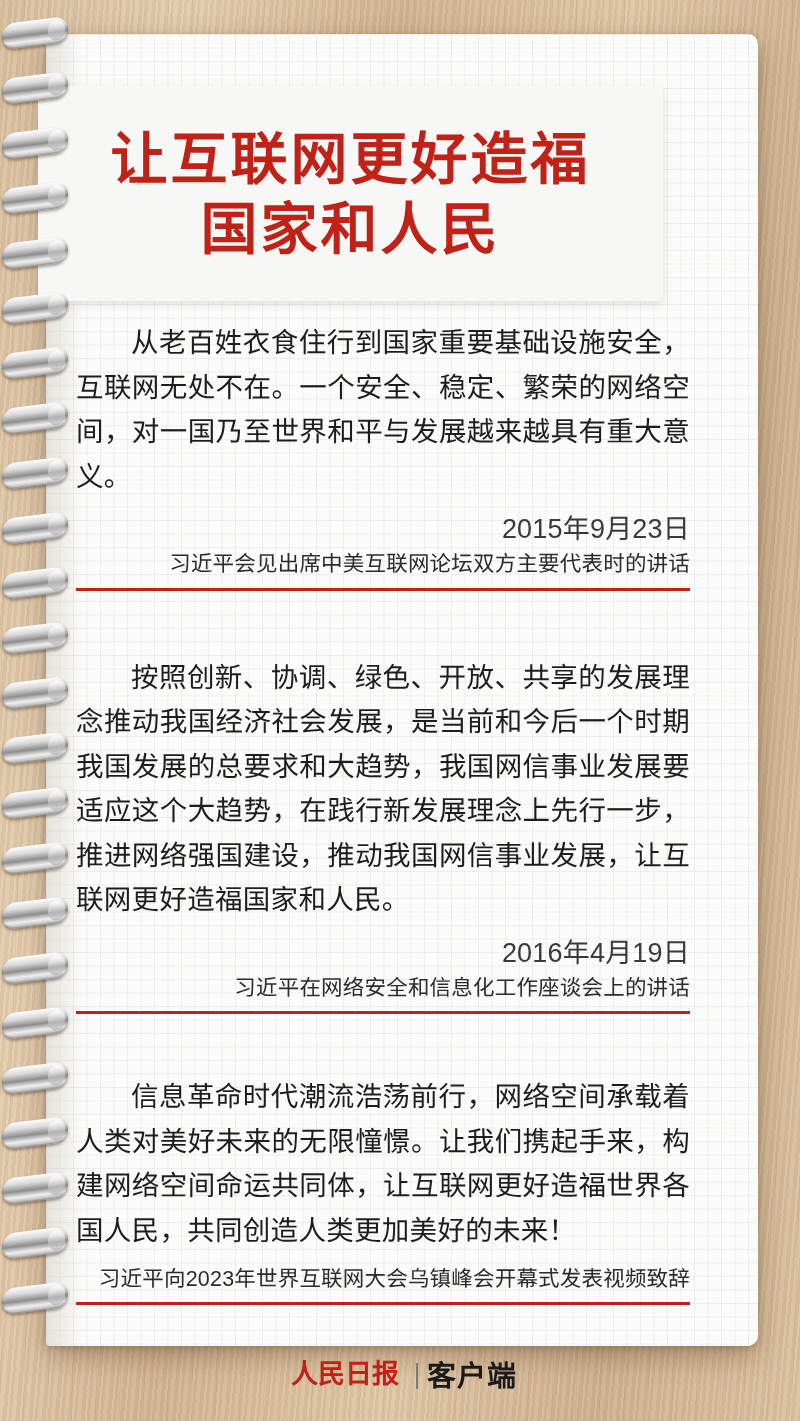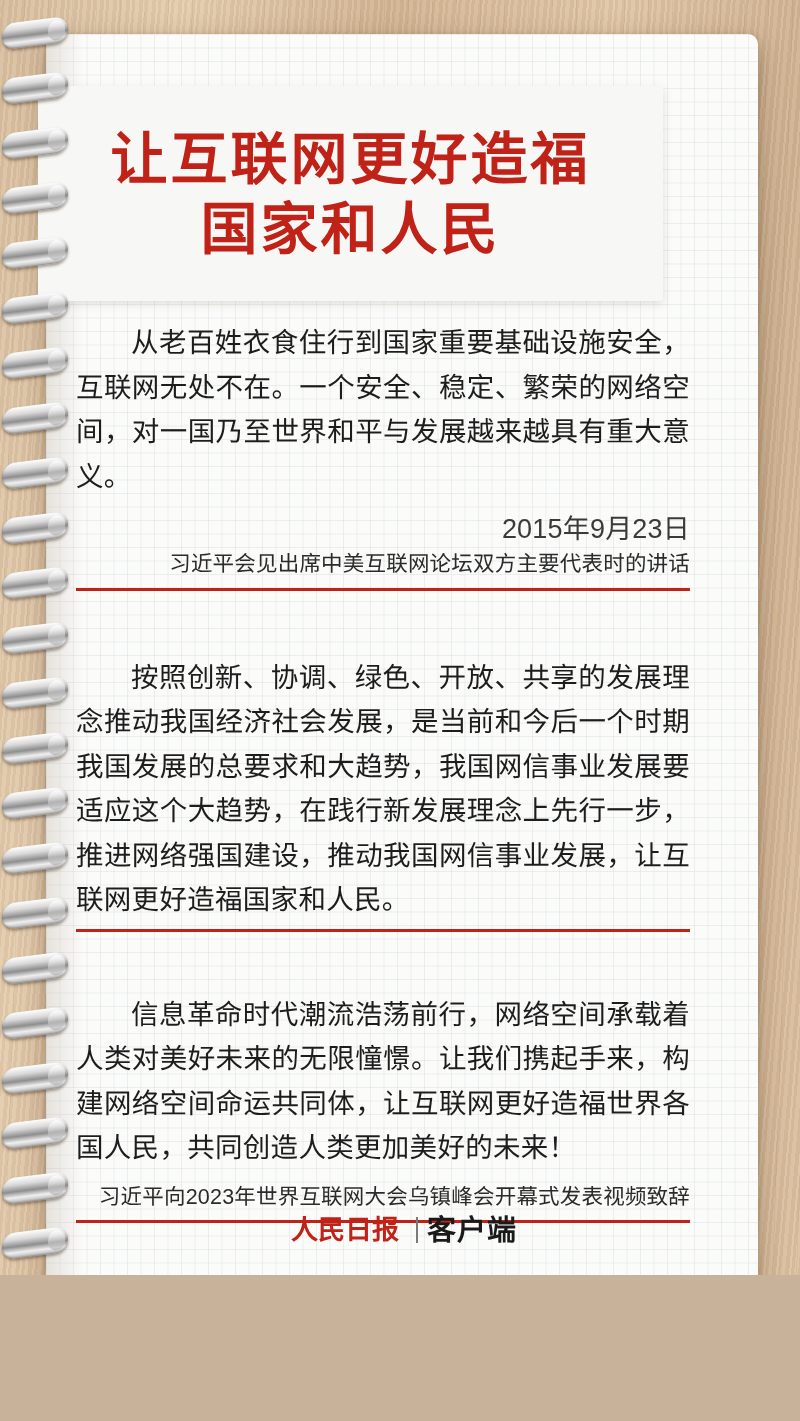--- a/index.html
+++ b/index.html
@@ -11,21 +11,21 @@
     height: 1421px;
     overflow: hidden;
     font-family: "Liberation Sans", "DejaVu Sans", sans-serif;
     background: #c8b39a;
   }
 
   
   .page {
     position: relative;
     width: 800px;
-    height: 1275px;
+    height: 1421px;
     background:
       repeating-linear-gradient(95deg,
         rgba(255,255,255,0.10) 0px,
         rgba(255,255,255,0.10) 2px,
         rgba(160,120,82,0.10) 2px,
         rgba(160,120,82,0.10) 5px,
         rgba(255,255,255,0.05) 5px,
         rgba(255,255,255,0.05) 9px,
         rgba(140,100,65,0.08) 9px,
         rgba(140,100,65,0.08) 13px),
@@ -191,21 +191,21 @@
     z-index: 6;
   }
   .logo-mark {
     display: flex;
     align-items: center;
     gap: 3px;
     margin-right: 10px;
   }
   .logo-cn {
     color: #c02217;
-    font-family: Liberation Serif, serif;
+    font-family: Liberation Mono, monospace;
     font-weight: bold;
     font-size: 27px;
     letter-spacing: 0px;
     line-height: 1;
     padding-left: 8px;
   }
   .logo-sep {
     display: inline-block;
     width: 2px;
     height: 26px;
@@ -270,20 +270,24 @@
       <div class="quote-text">从老百姓衣食住行到国家重要基础设施安全，互联网无处不在。一个安全、稳定、繁荣的网络空间，对一国乃至世界和平与发展越来越具有重大意义。</div>
       <div class="quote-meta">
         <div class="quote-date">2015年9月23日</div>
         <div class="quote-source">习近平会见出席中美互联网论坛双方主要代表时的讲话</div>
       </div>
       <div class="quote-rule"></div>
     </div>
 
     <div class="quote-block gap-2">
       <div class="quote-text">按照创新、协调、绿色、开放、共享的发展理念推动我国经济社会发展，是当前和今后一个时期我国发展的总要求和大趋势，我国网信事业发展要适应这个大趋势，在践行新发展理念上先行一步，推进网络强国建设，推动我国网信事业发展，让互联网更好造福国家和人民。</div>
+      <div class="quote-meta">
+        <div class="quote-date">2016年4月19日</div>
+        <div class="quote-source">习近平在网络安全和信息化工作座谈会上的讲话</div>
+      </div>
       <div class="quote-rule"></div>
     </div>
 
     <div class="quote-block">
       <div class="quote-text">信息革命时代潮流浩荡前行，网络空间承载着人类对美好未来的无限憧憬。让我们携起手来，构建网络空间命运共同体，让互联网更好造福世界各国人民，共同创造人类更加美好的未来！</div>
       <div class="quote-meta">
         <div class="quote-source">习近平向2023年世界互联网大会乌镇峰会开幕式发表视频致辞</div>
       </div>
       <div class="quote-rule"></div>
     </div>

